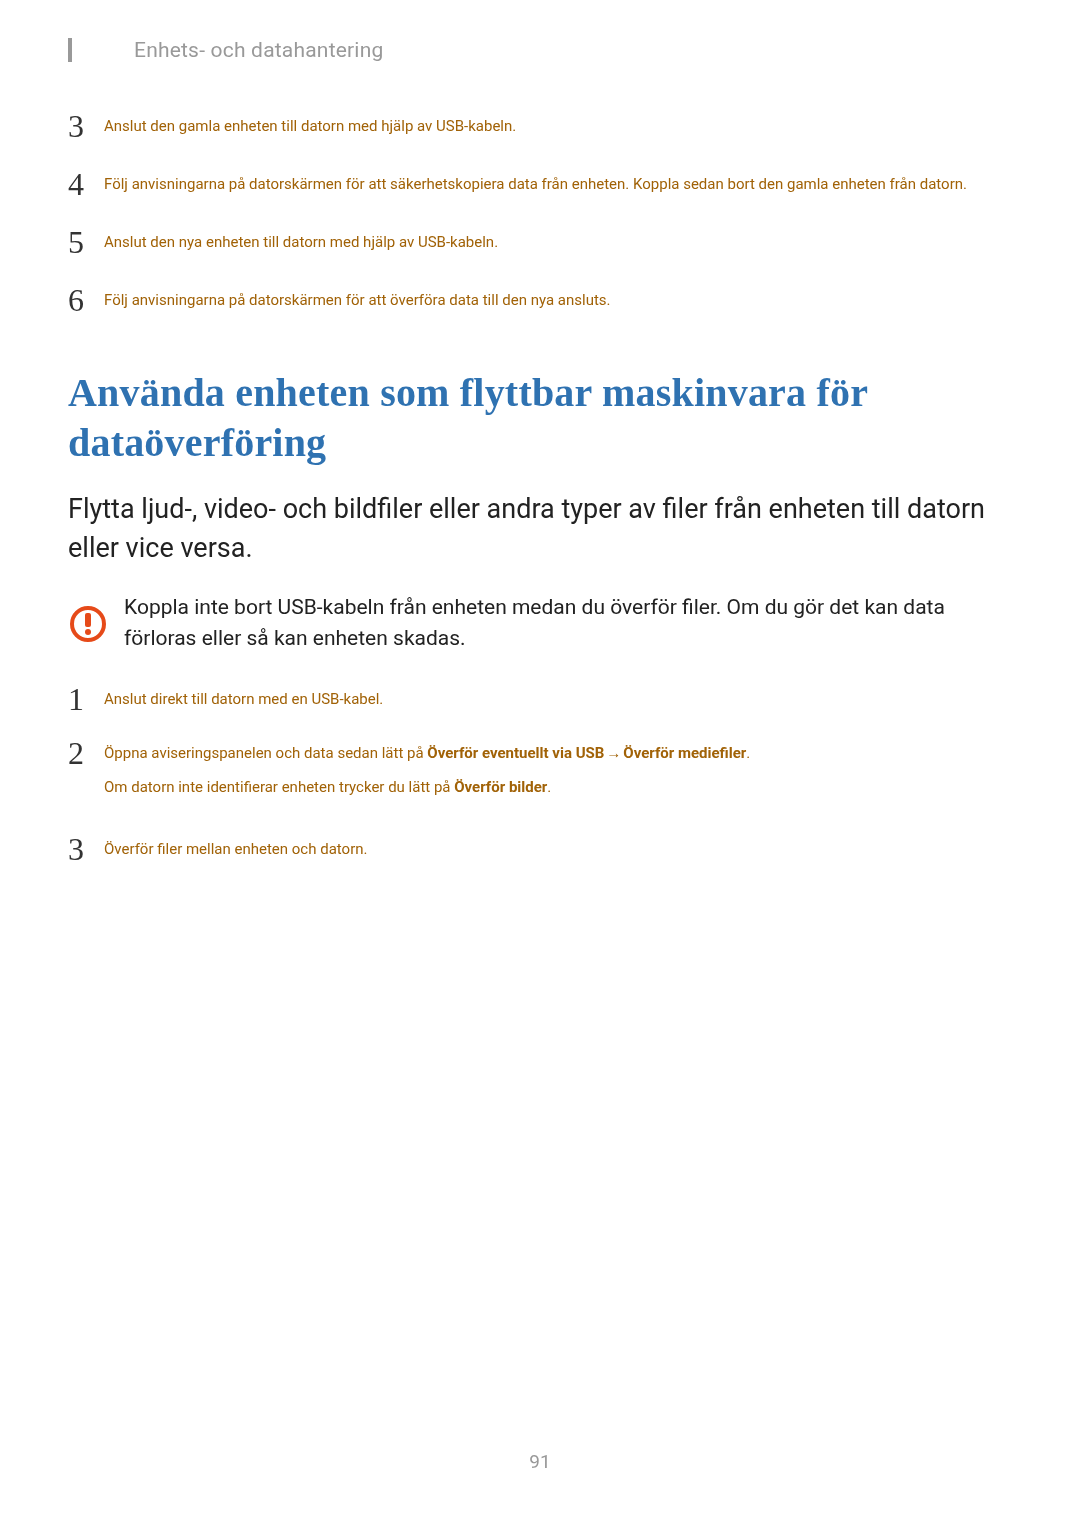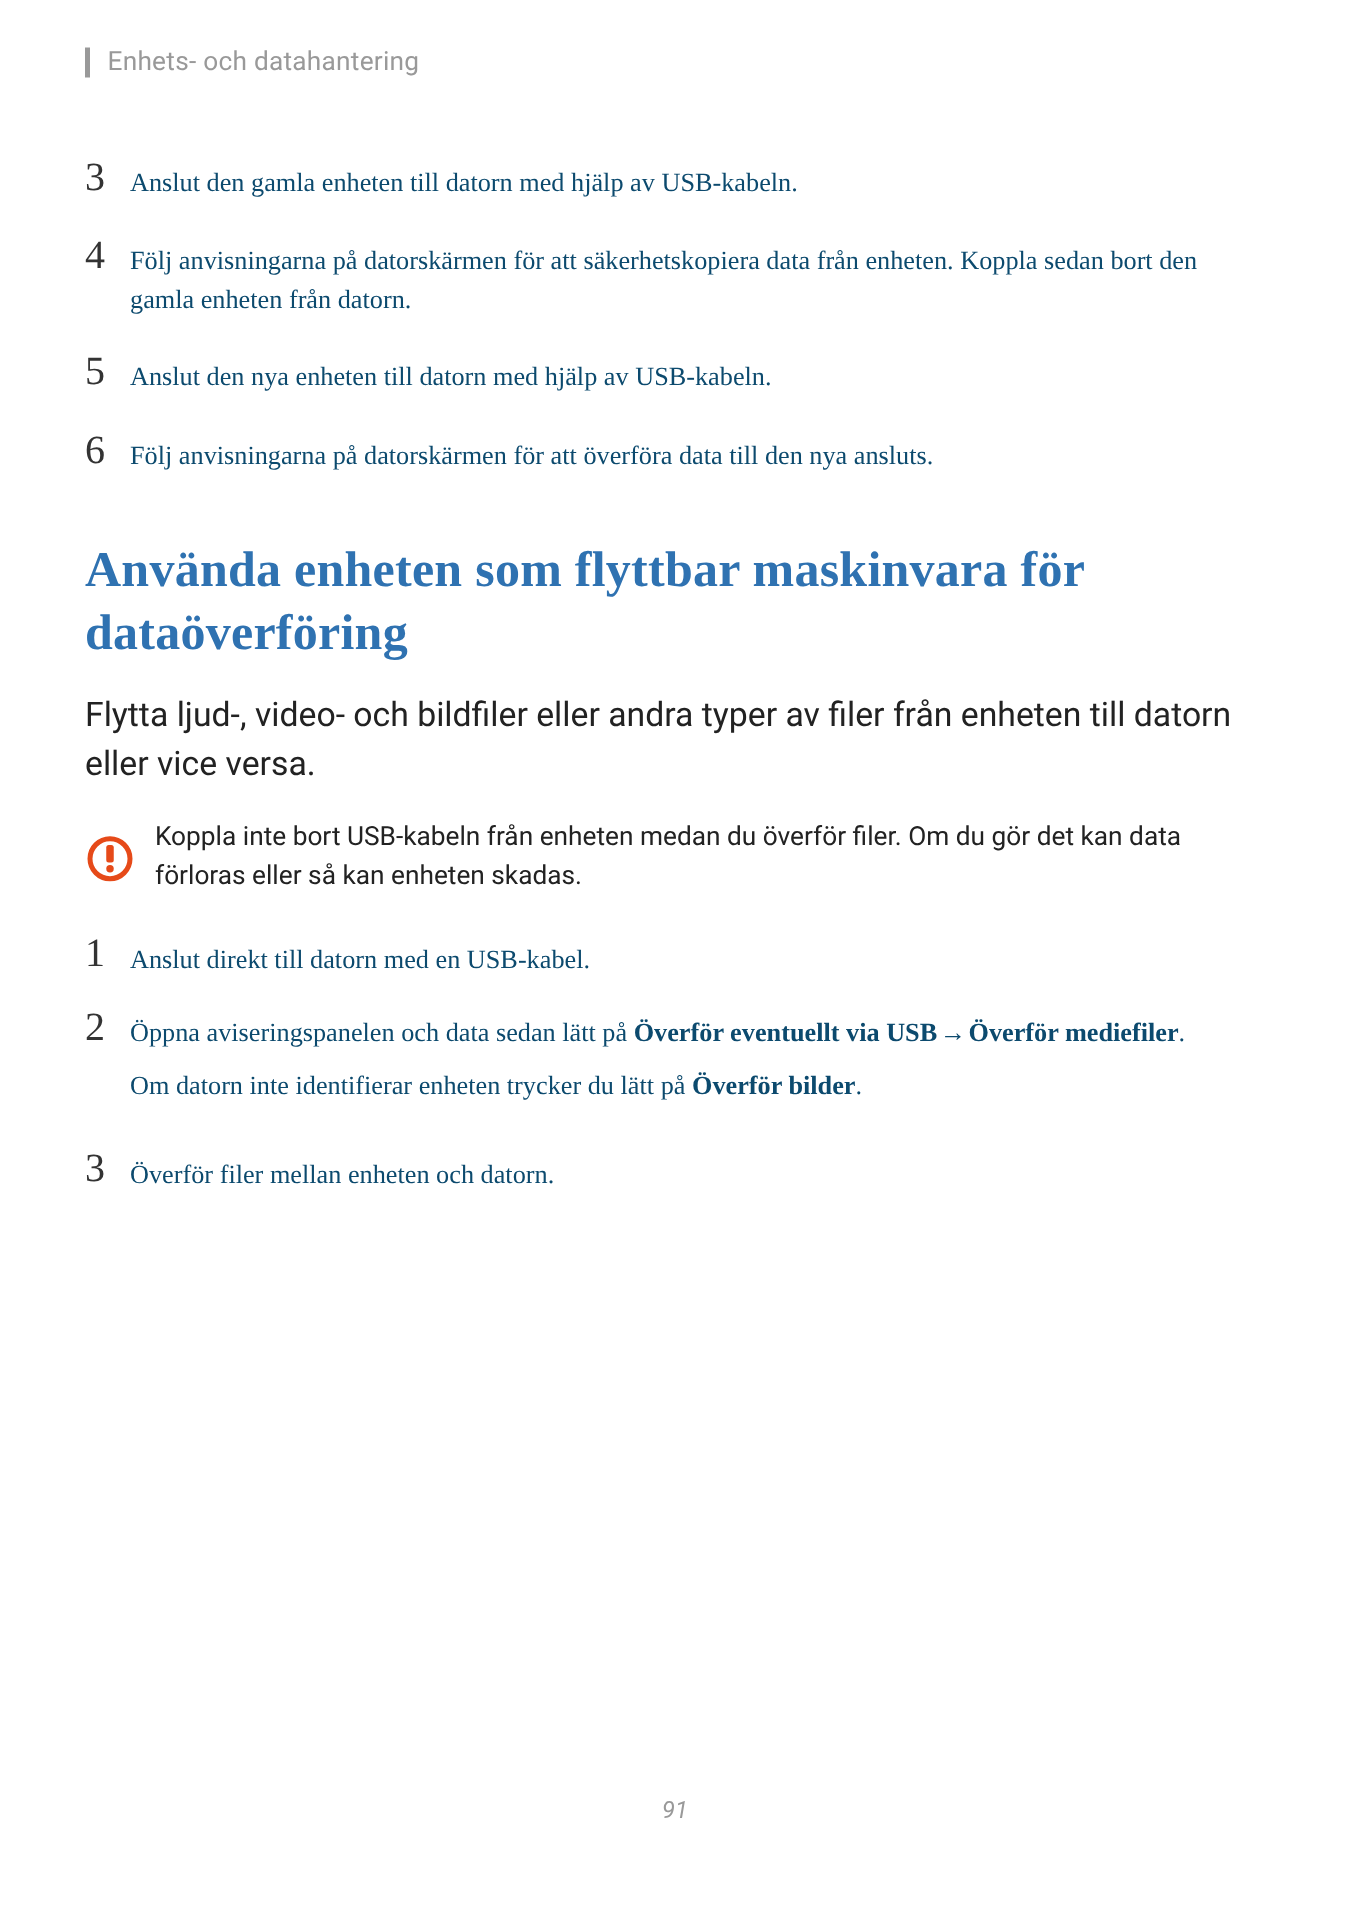--- a/index.html
+++ b/index.html
@@ -13,21 +13,22 @@
     box-sizing: border-box;
     position: relative;
   }
   .page {
     padding: 38px 68px 0 68px;
     box-sizing: border-box;
   }
   .header {
     display: flex;
     align-items: flex-start;
-    margin-bottom: 63px;
+    margin-bottom: 48px;
+    gap: 48px;
   }
   .header-rule {
     width: 4px;
     height: 24px;
     background: #999;
     margin-right: 14px;
   }
   .header-text {
     color: #999;
     font-size: 21px;
@@ -46,25 +47,24 @@
     line-height: 1;
     color: #333;
     width: 36px;
     flex: 0 0 36px;
     font-weight: 400;
     font-family: Georgia, "Times New Roman", serif;
     text-align: left;
     padding-top: 0px;
   }
   .step-text {
-    font-size: 21px;
+    font-size: 15px;
     line-height: 1.45;
-    color: #0c4a6e;
+    color: #a16207;
     padding-top: 6px;
-    font-family: Liberation Serif, serif;
   }
   .section-title {
     color: #2f72b1;
     font-size: 40px;
     font-weight: 700;
     line-height: 1.25;
     margin: 0 0 22px 0;
     letter-spacing: 0.2px;
     font-family: Liberation Serif, serif;
   }
@@ -101,27 +101,26 @@
   }
   .bold {
     font-weight: 700;
   }
   .arrow {
     display: inline-block;
     padding: 0 2px;
   }
   .page-number {
     position: absolute;
-    bottom: 68px;
+    bottom: 54px;
     left: 0;
     width: 100%;
     text-align: center;
     color: #999;
     font-size: 19px;
-    font-style: italic;
   }
 </style>
 </head>
 <body>
 
 <div class="page">
 
   <div class="header">
     <div class="header-rule"></div>
     <div class="header-text">Enhets- och datahantering</div>

